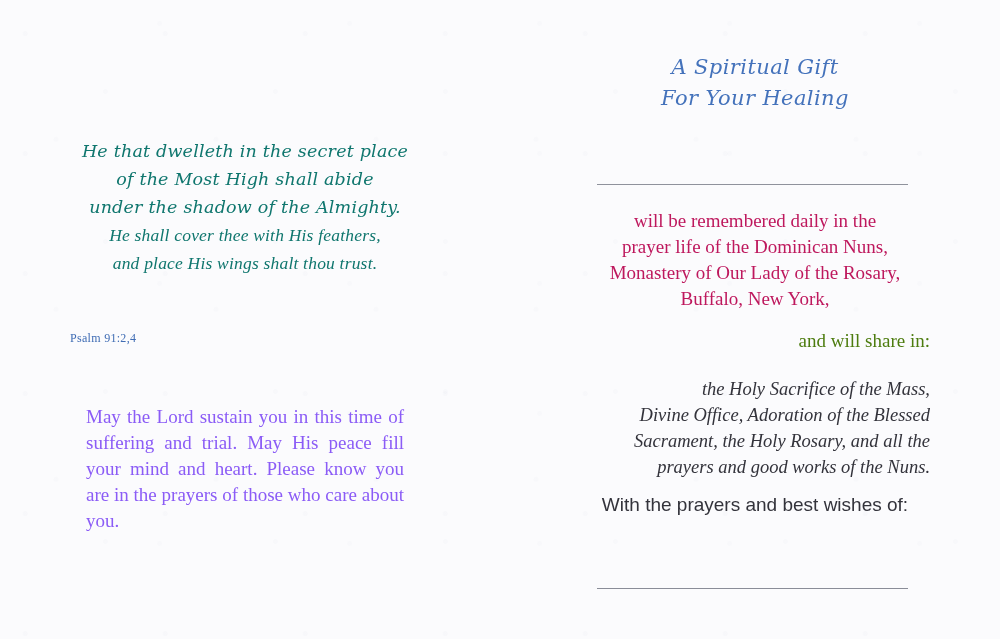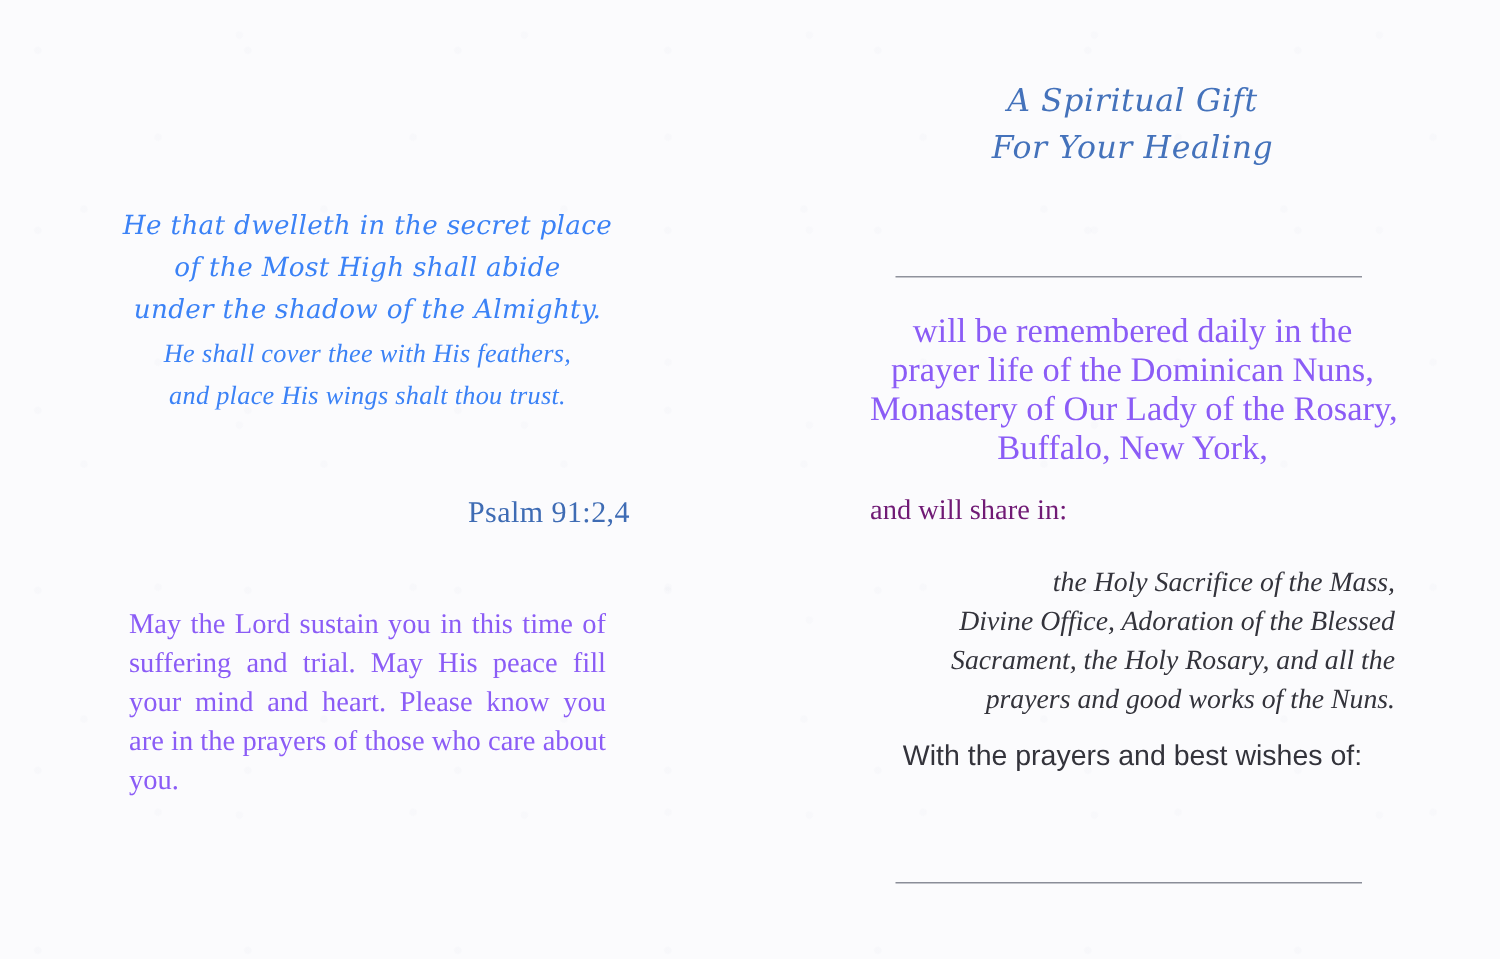--- a/index.html
+++ b/index.html
@@ -44,43 +44,43 @@
     width: 350px;
     height: 639px;
   }
 
   .scripture {
     position: absolute;
     left: 0;
     top: 137px;
     width: 350px;
     text-align: center;
-    color: #3b82f6;
+    color: #0f766e;
     font-family: "DejaVu Serif", serif;
     font-style: italic;
     font-size: 17.5px;
     line-height: 28px;
     letter-spacing: 0.2px;
   }
   .scripture .stanza + .stanza {
     font-family: Liberation Serif, serif;
   }
   .scripture .line {
     white-space: nowrap;
   }
 
   .citation {
     position: absolute;
     left: 0;
     top: 331px;
     width: 350px;
-    text-align: right;
+    text-align: left;
     color: #3f6cb4;
     font-family: "Liberation Serif", serif;
-    font-size: 20px;
+    font-size: 12px;
     letter-spacing: 0.3px;
   }
 
   .consolation {
     position: absolute;
     left: 16px;
     top: 404px;
     width: 318px;
     text-align: justify;
     text-align-last: left;
@@ -126,37 +126,37 @@
   .rule-top { top: 184px; }
   .rule-signature { top: 588px; border-top-color: #8a8d98; }
 
   .dedication {
     position: absolute;
     left: 0;
     top: 208px;
     width: 350px;
     text-align: center;
     font-family: "Liberation Serif", serif;
-    font-size: 23px;
+    font-size: 19px;
     line-height: 26px;
-    color: #8b5cf6;
+    color: #be185d;
   }
   .dedication .line {
     white-space: nowrap;
   }
 
   .share-lead {
     position: absolute;
     left: 0;
     top: 330px;
     width: 350px;
-    text-align: left;
-    font-family: "Liberation Serif", serif;
-    font-size: 19px;
-    color: #701a75;
+    text-align: right;
+    font-family: "Liberation Serif", serif;
+    font-size: 19px;
+    color: #4d7c0f;
   }
 
   .share-list {
     position: absolute;
     left: 0;
     top: 376px;
     width: 350px;
     text-align: right;
     font-family: "Liberation Serif", serif;
     font-style: italic;

